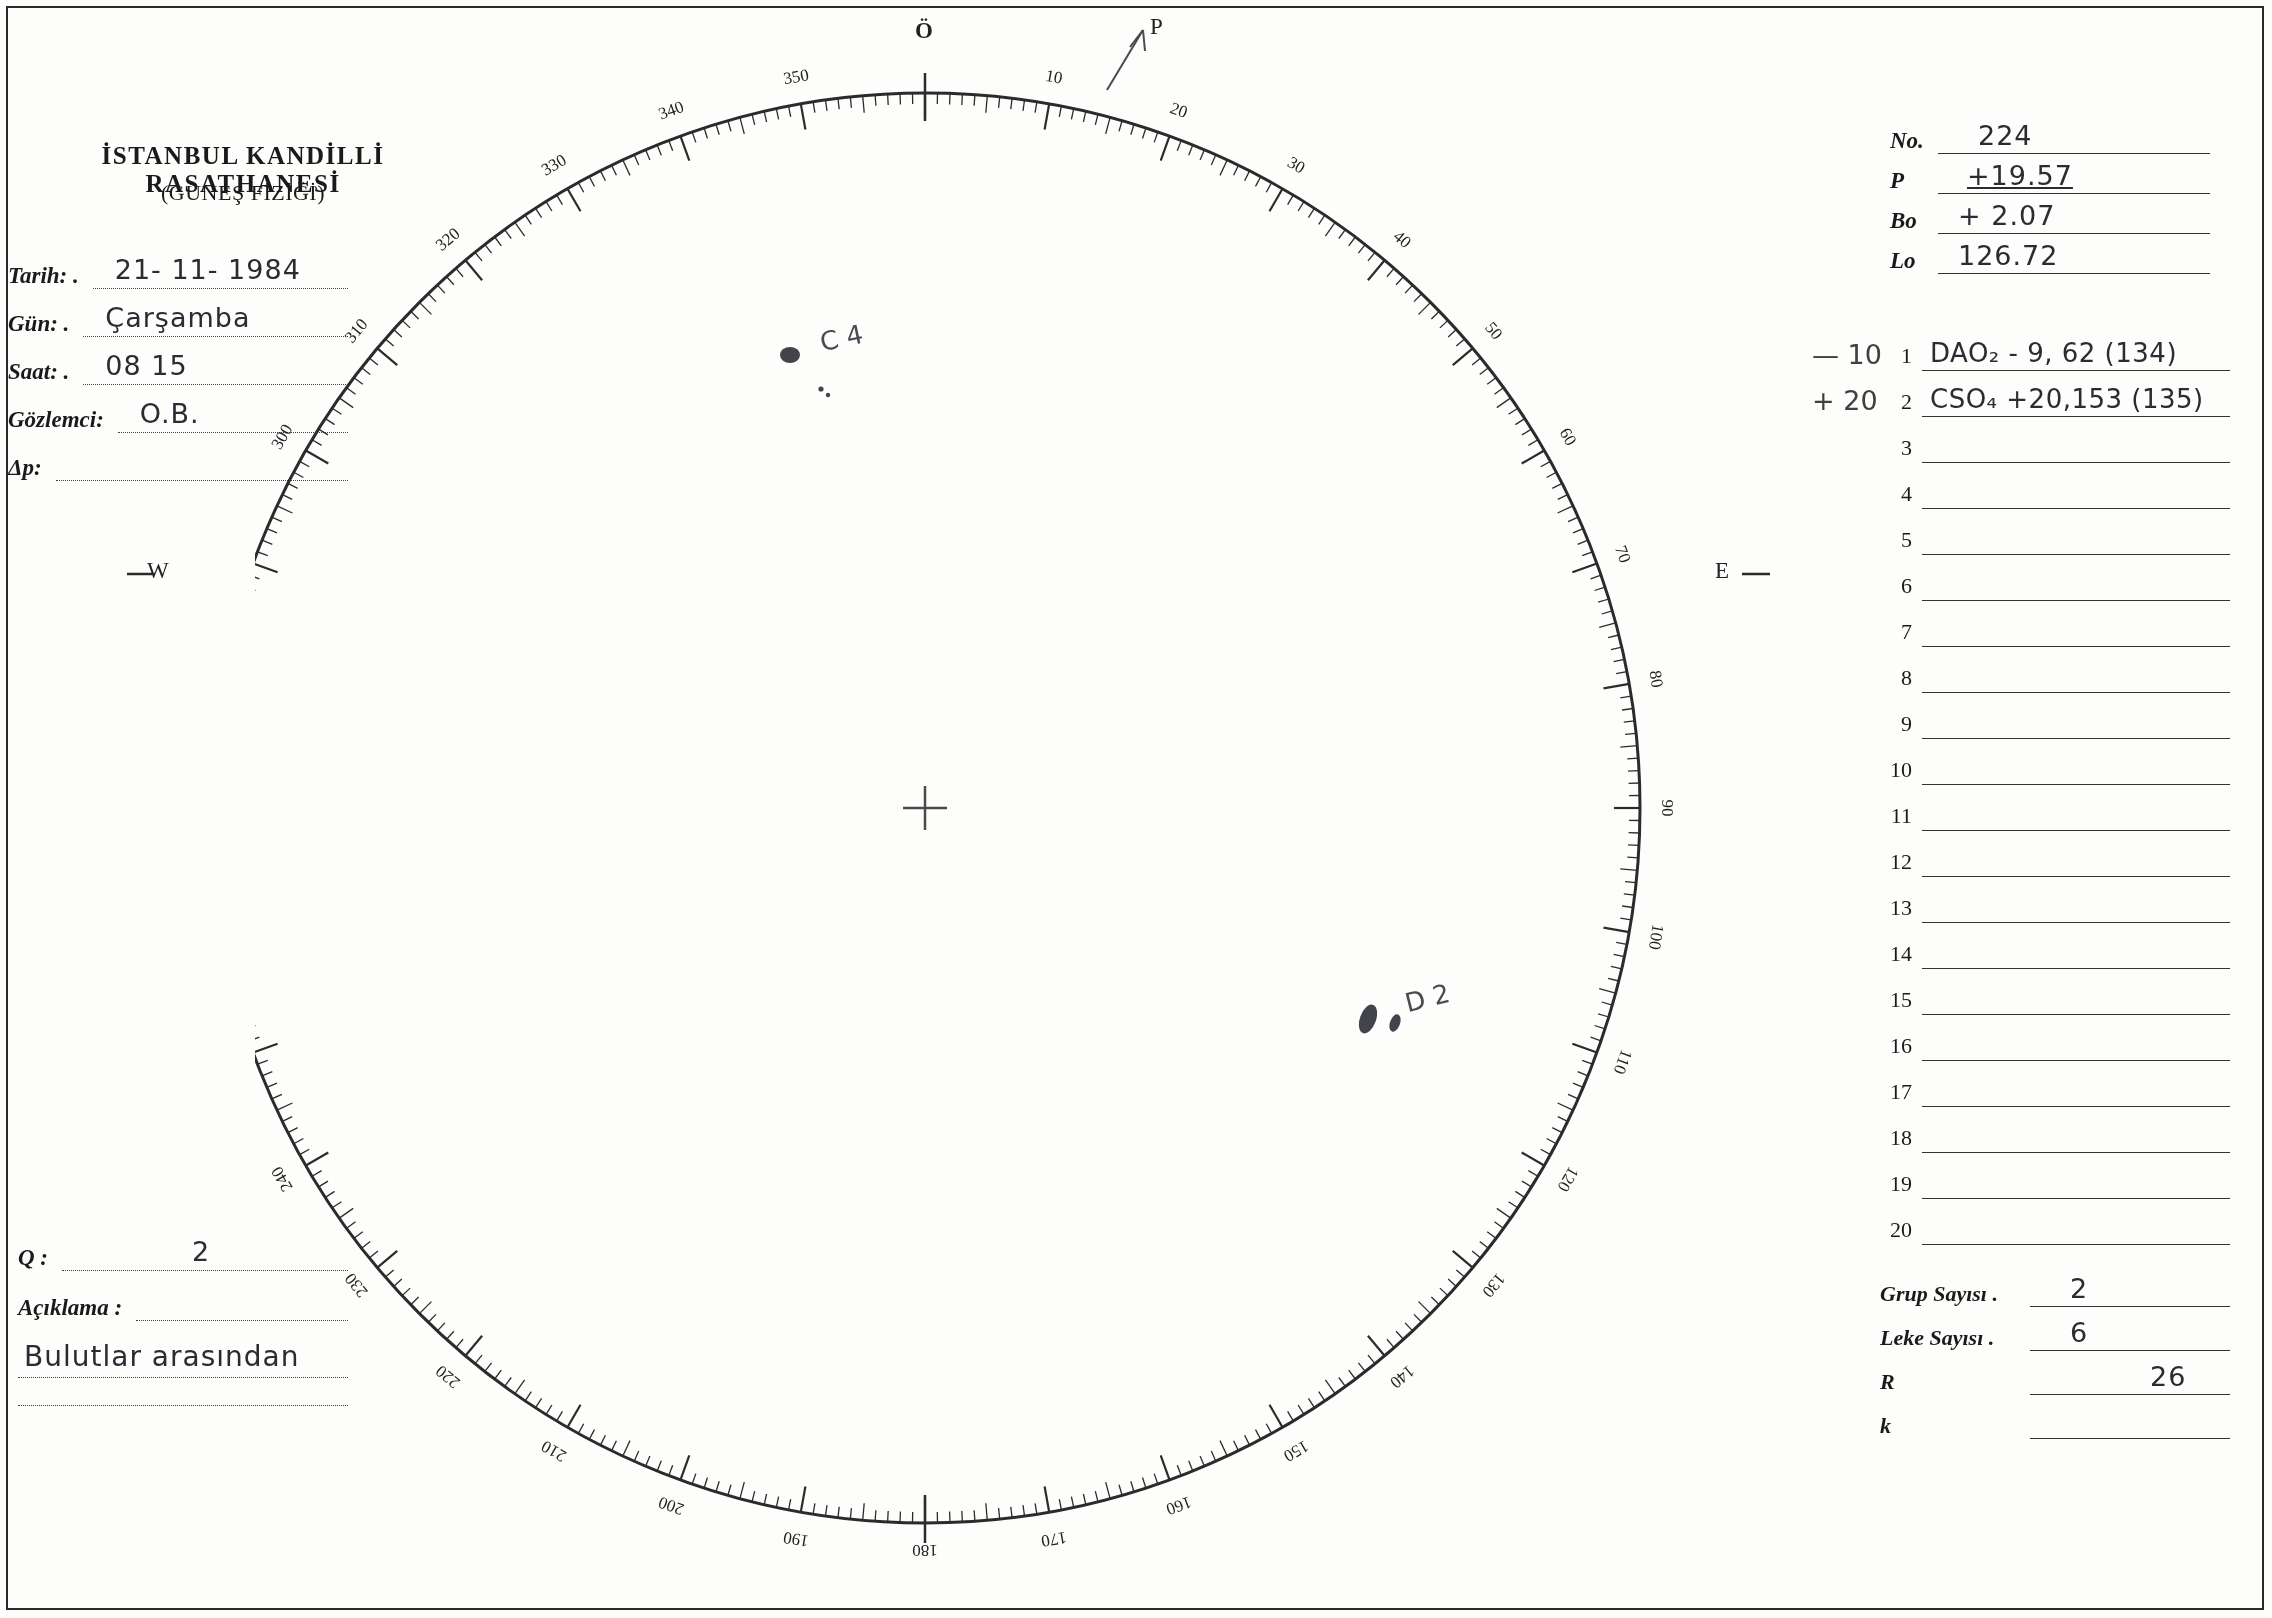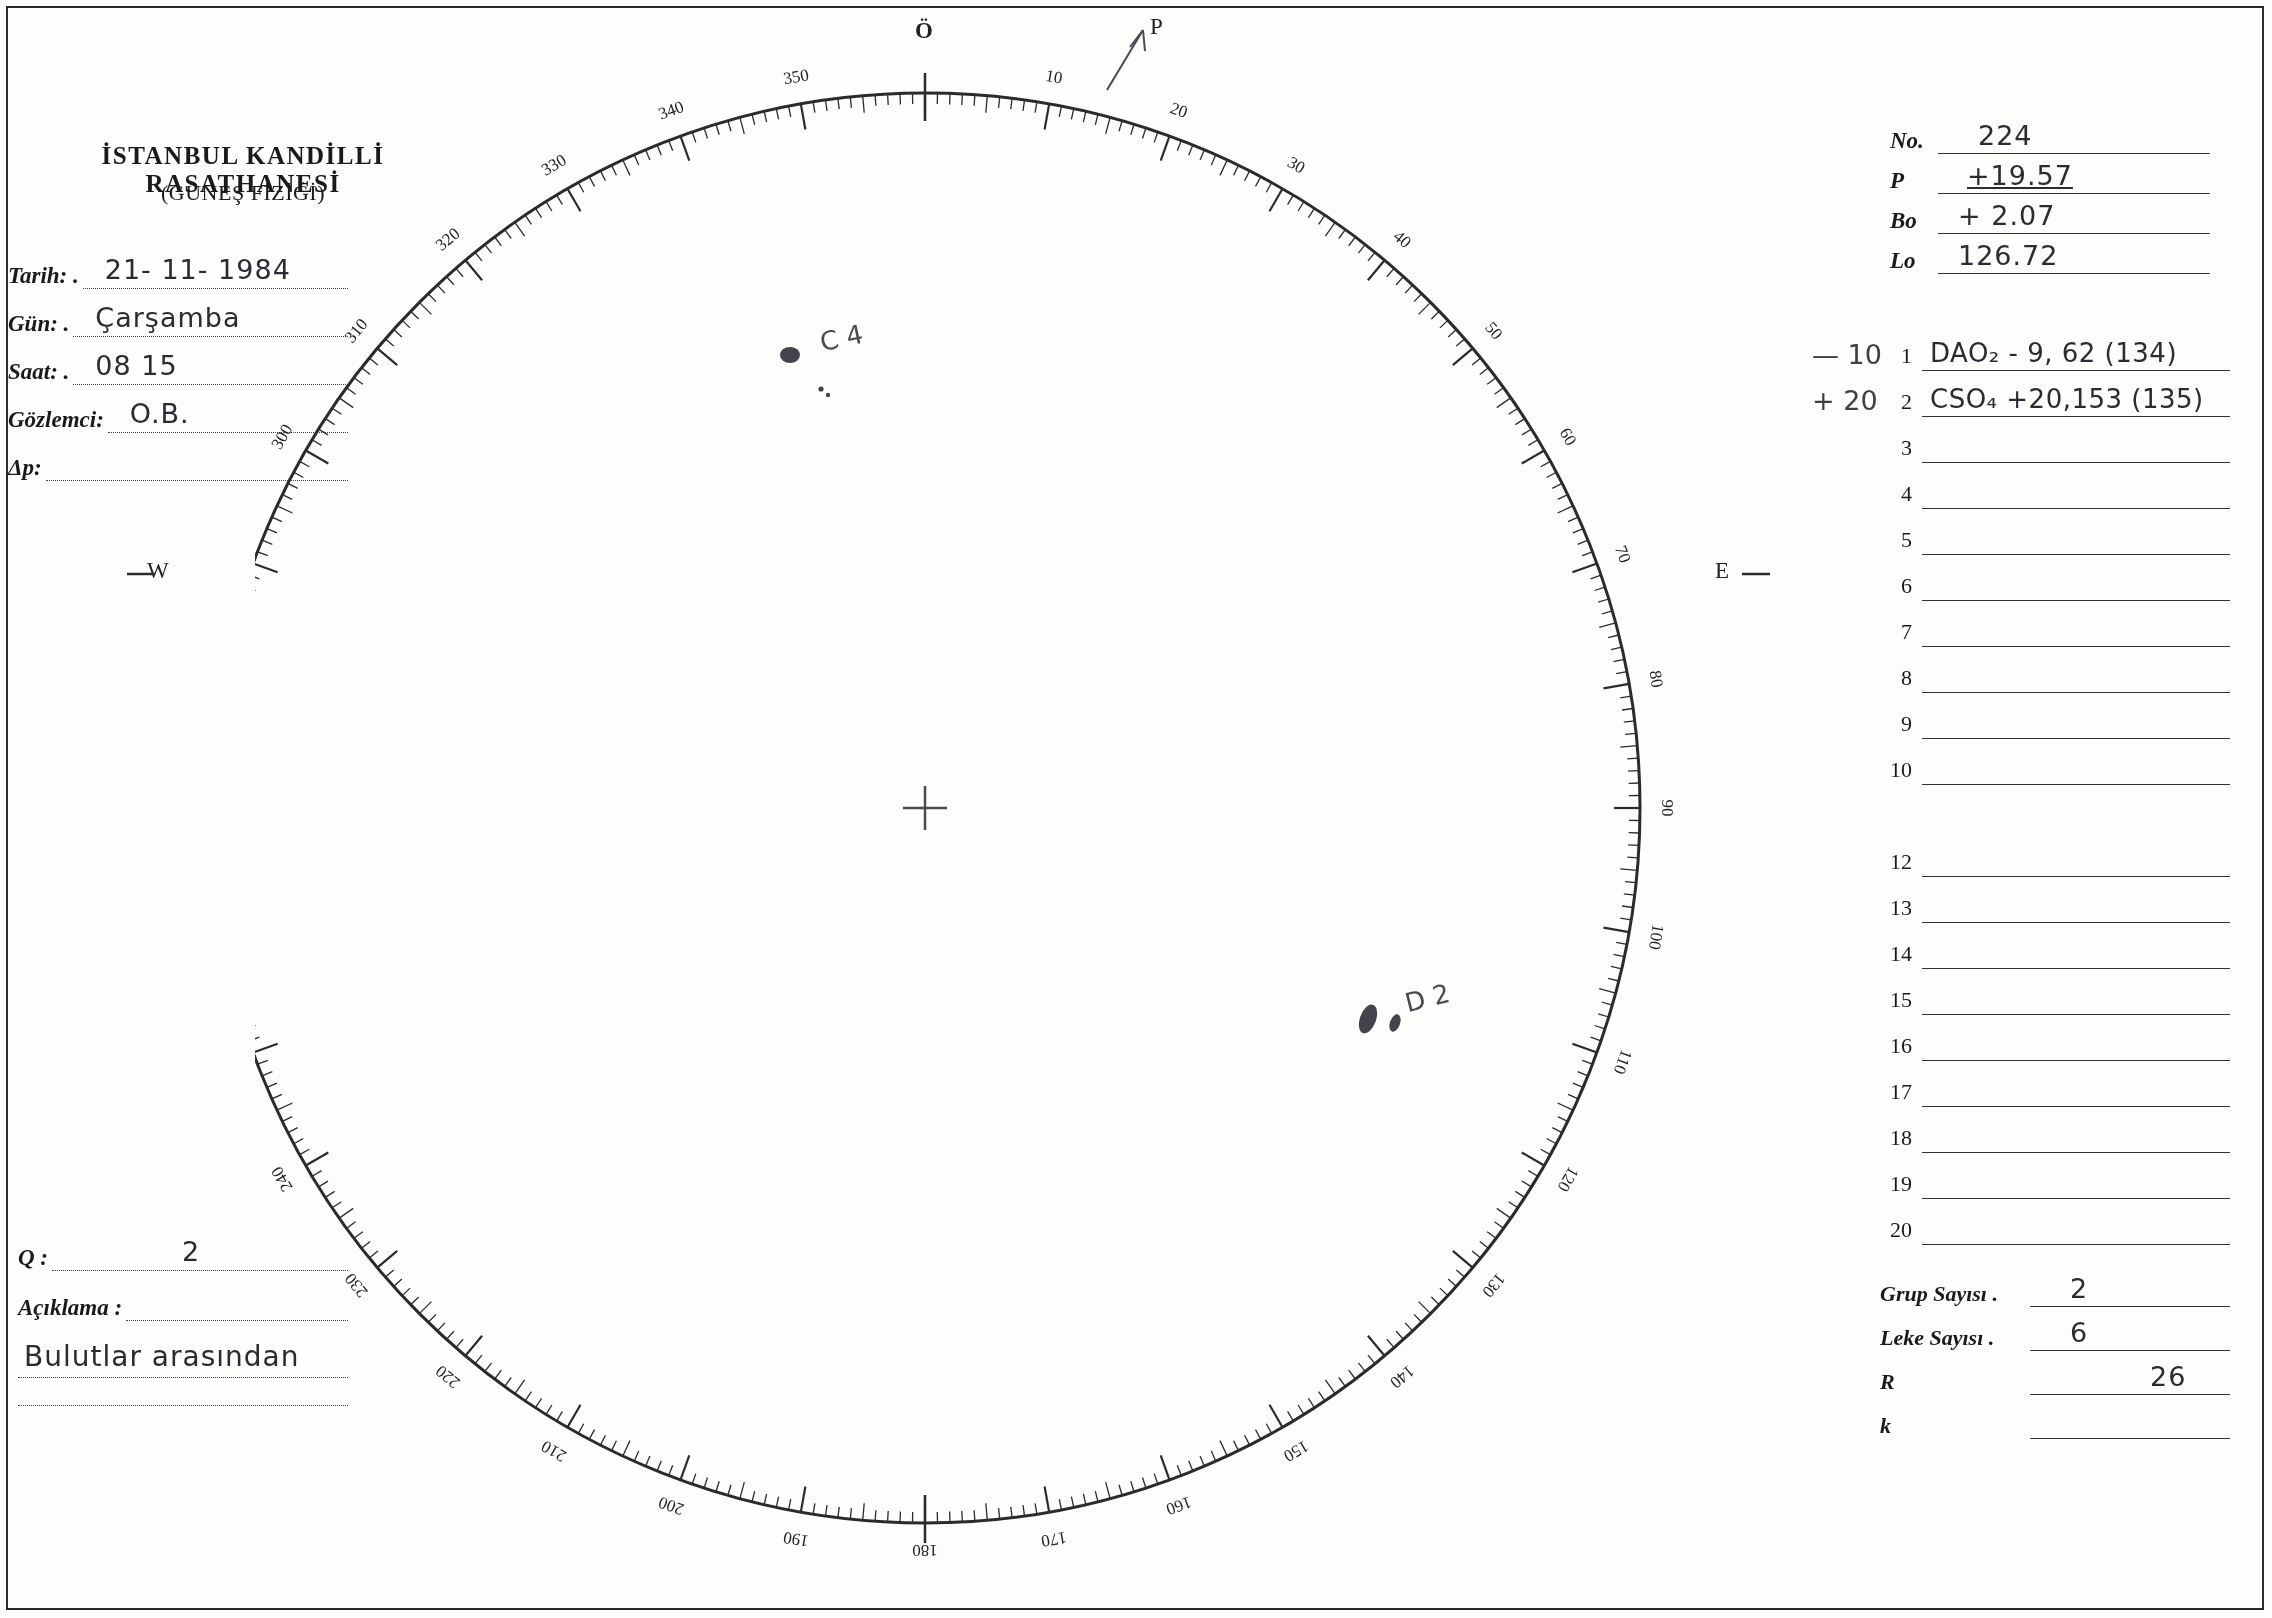--- a/index.html
+++ b/index.html
@@ -42,20 +42,21 @@
     text-align: center;
     font-size: 22px;
     letter-spacing: 0.5px;
   }
 
   .field-row {
     position: absolute;
     display: flex;
     align-items: flex-end;
     width: 340px;
+    gap: 10px;
   }
   .field-label {
     font-style: italic;
     font-weight: 700;
     font-size: 23px;
     white-space: nowrap;
     padding-right: 4px;
   }
   .field-line {
     flex: 1;
@@ -361,20 +362,27 @@
   </div>
   <div class="spot-row" style="top:693px;">
     <span class="spot-num">9</span>
     <span class="spot-line">
       <span class="hand"></span>
     </span>
   </div>
   <div class="spot-row" style="top:739px;">
     <span class="spot-num">10</span>
     <span class="spot-line">
+      <span class="hand"></span>
+    </span>
+  </div>
+  <div class="spot-row" style="top:785px;">
+    <span class="spot-num">11</span>
+    <span class="spot-line">
+      <span class="spot-prefix" style="left:-40px;"></span>
       <span class="hand"></span>
     </span>
   </div>
   <div class="spot-row" style="top:831px;">
     <span class="spot-num">12</span>
     <span class="spot-line">
       <span class="hand"></span>
     </span>
   </div>
   <div class="spot-row" style="top:877px;">

